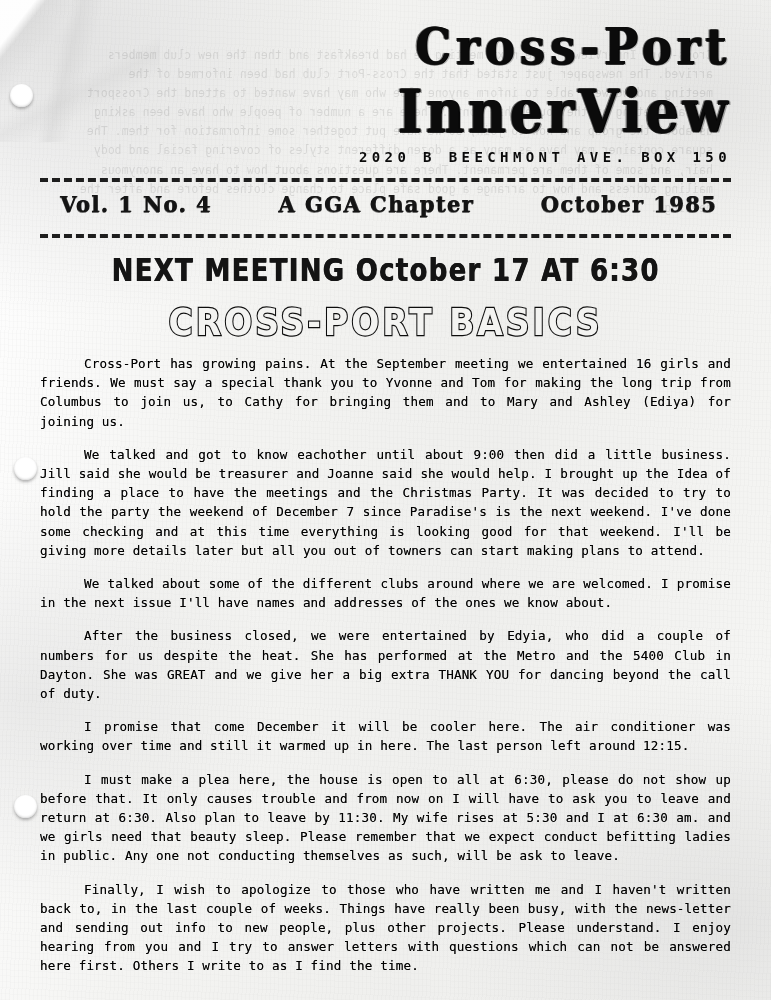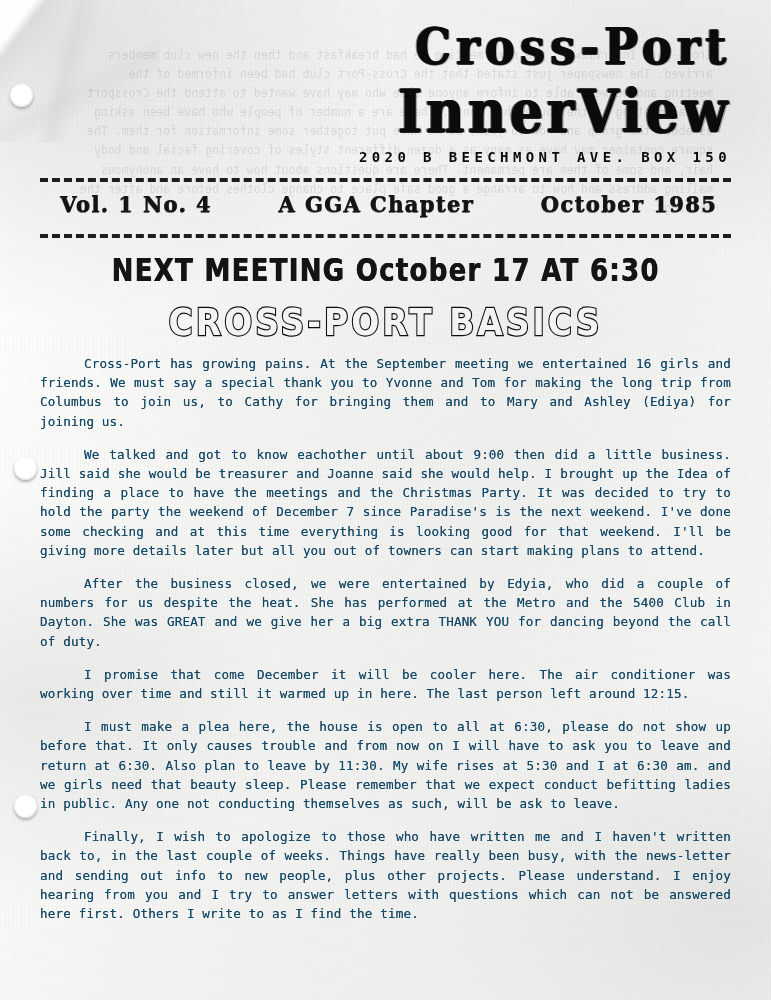--- a/index.html
+++ b/index.html
@@ -193,21 +193,21 @@
   }
   .article p {
     margin: 0 0 14px 0;
     text-align: justify;
     text-justify: inter-word;
     font-family: "DejaVu Sans Mono", monospace;
     font-size: 12.6px;
     line-height: 19.2px;
     letter-spacing: .15px;
     text-indent: 44px;
-    color: #0c4a6e;
+    color: #000000;
     text-shadow: 0 0 .45px rgba(0,0,0,.55);
   }
   .article p:last-child { margin-bottom: 0; }
 </style>
 </head>
 <body>
 
 <div id="page">
 
   <div id="paper-texture"></div>
@@ -238,20 +238,21 @@
 
     <div class="rule tight"></div>
 
     <div class="next-meeting">NEXT MEETING October 17 AT 6:30</div>
 
     <div class="section-title">CROSS-PORT BASICS</div>
 
     <div class="article">
       <p>Cross-Port has growing pains. At the September meeting we entertained 16 girls and friends. We must say a special thank you to Yvonne and Tom for making the long trip from Columbus to join us, to Cathy for bringing them and to Mary and Ashley (Ediya) for joining us.</p>
       <p>We talked and got to know eachother until about 9:00 then did a little business. Jill said she would be treasurer and Joanne said she would help. I brought up the Idea of finding a place to have the meetings and the Christmas Party. It was decided to try to hold the party the weekend of December 7 since Paradise's is the next weekend. I've done some checking and at this time everything is looking good for that weekend. I'll be giving more details later but all you out of towners can start making plans to attend.</p>
+      <p>We talked about some of the different clubs around where we are welcomed. I promise in the next issue I'll have names and addresses of the ones we know about.</p>
       <p>After the business closed, we were entertained by Edyia, who did a couple of numbers for us despite the heat. She has performed at the Metro and the 5400 Club in Dayton. She was GREAT and we give her a big extra THANK YOU for dancing beyond the call of duty.</p>
       <p>I promise that come December it will be cooler here. The air conditioner was working over time and still it warmed up in here. The last person left around 12:15.</p>
       <p>I must make a plea here, the house is open to all at 6:30, please do not show up before that. It only causes trouble and from now on I will have to ask you to leave and return at 6:30. Also plan to leave by 11:30. My wife rises at 5:30 and I at 6:30 am. and we girls need that beauty sleep. Please remember that we expect conduct befitting ladies in public. Any one not conducting themselves as such, will be ask to leave.</p>
       <p>Finally, I wish to apologize to those who have written me and I haven't written back to, in the last couple of weeks. Things have really been busy, with the news-letter and sending out info to new people, plus other projects. Please understand. I enjoy hearing from you and I try to answer letters with questions which can not be answered here first. Others I write to as I find the time.</p>
     </div>
 
   </div>
 </div>
 
 </body></html>

